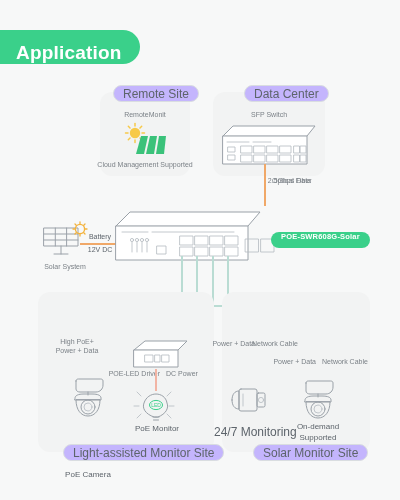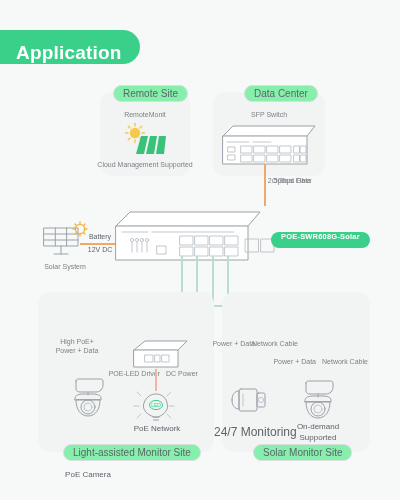--- a/index.html
+++ b/index.html
@@ -26,24 +26,24 @@
 
   
   .panel{
     position:absolute;
     background:#f2f3f3;
     border-radius:12px;
   }
   .pill{
     position:absolute;
     display:flex;align-items:center;justify-content:center;
-    background:#86efac;
+    background:#c4b5fd;
     border:1px solid #d9dde0;
     border-radius:9px;
-    font-size:10px;color:#5d646b;
+    font-size:12px;color:#5d646b;
     padding:0 9px;height:15px;
     white-space:nowrap;
   }
   .cap{
     position:absolute;
     font-size:7px;color:#7b8187;
     white-space:nowrap;text-align:center;
     line-height:1.35;
   }
   .cap.dark{color:#5d646b;}
@@ -312,21 +312,21 @@
         <line x1="39" y1="32" x2="35" y2="28"></line>
       </g>
       <path class="ln" d="M22 31 C13 28 10 22 12 17 C14 11 19 8 24 8 C29 8 34 11 35 17 C37 22 34 28 26 31 Z"></path>
       <line class="ln" x1="21" y1="31" x2="27" y2="31"></line>
       <line class="ln" x1="21.5" y1="34" x2="26.5" y2="34"></line>
       <ellipse cx="24" cy="19" rx="6.5" ry="4.6" fill="none" stroke="#3ad08a" stroke-width="1"></ellipse>
       <text x="24" y="21" font-family="Liberation Sans, sans-serif" font-size="5" fill="#3ad08a" text-anchor="middle">LED</text>
     </svg>
   </div>
   <div class="cap dark" style="left:122px;top:424px;width:70px;font-size:8px;">
-    <span>PoE Network</span>
+    <span>PoE Monitor</span>
   </div>
 
   <div class="panel" style="left:222px;top:292px;width:148px;height:160px;"></div>
   <div class="pill" style="left:253px;top:444px;">
     <span>Solar Monitor Site</span>
   </div>
 
   <div class="cap" style="left:205px;top:339px;width:50px;text-align:right;">
     <span>Power + Data</span>
   </div>

